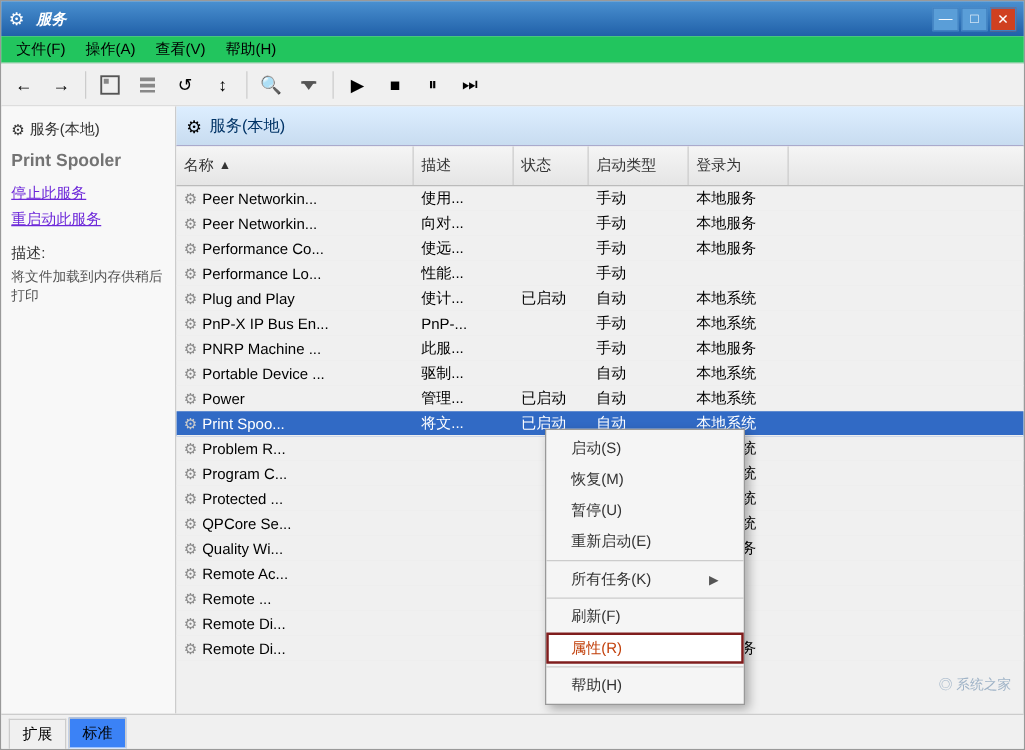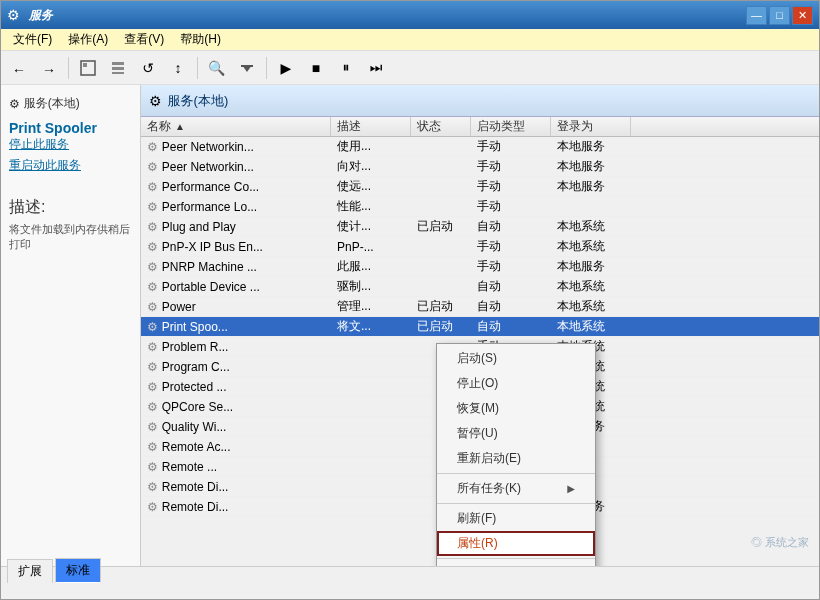--- a/index.html
+++ b/index.html
@@ -58,21 +58,21 @@
       font-size: 11px;
       cursor: pointer;
       display: flex;
       align-items: center;
       justify-content: center;
     }
     .title-btn.close { background: #d04020; }
 
     
     .menu-bar {
-      background: #fef9c3;
+      background: #22c55e;
       height: 22px;
       display: flex;
       align-items: center;
       padding: 0 4px;
       border-bottom: 1px solid #ddd;
       flex-shrink: 0;
     }
     .menu-item {
       padding: 2px 8px;
       cursor: pointer;
@@ -127,33 +127,34 @@
       font-size: 12px;
       color: #333;
       margin-bottom: 8px;
       display: flex;
       align-items: center;
       gap: 4px;
     }
     .service-name {
       font-size: 14px;
       font-weight: bold;
-      color: #0369a1;
+      color: #737373;
+      margin-bottom: 10px;
     }
     .service-link {
-      color: #0369a1;
+      color: #6d28d9;
       text-decoration: underline;
       cursor: pointer;
       display: block;
       margin-bottom: 4px;
       font-size: 12px;
     }
     .desc-label {
-      margin-top: 23px;
-      font-size: 16px;
+      margin-top: 10px;
+      font-size: 12px;
       color: #333;
       margin-bottom: 4px;
     }
     .desc-text {
       font-size: 11px;
       color: #555;
       line-height: 1.4;
     }
 
     
@@ -189,21 +190,21 @@
       flex: 1;
       overflow-y: auto;
       overflow-x: hidden;
       position: relative;
     }
     .table-header {
       display: grid;
       grid-template-columns: 190px 80px 60px 80px 80px;
       background: linear-gradient(to bottom, #f5f5f5, #e5e5e5);
       border-bottom: 1px solid #bbb;
-      height: 20px;
+      height: 32px;
       align-items: center;
       position: sticky;
       top: 0;
       z-index: 5;
     }
     .table-header-cell {
       padding: 0 6px;
       font-size: 12px;
       color: #333;
       border-right: 1px solid #ccc;
@@ -274,26 +275,26 @@
       background: #ccc;
       margin: 2px 0;
     }
     .ctx-arrow {
       font-size: 10px;
       color: #555;
     }
 
     
     .tab-bar {
-      height: 15px;
+      height: 28px;
       background: #f0f0f0;
       display: flex;
       align-items: flex-end;
       border-top: 1px solid #ccc;
-      padding: 16px 6px;
+      padding: 0 6px;
       flex-shrink: 0;
     }
     .tab {
       padding: 3px 10px;
       font-size: 12px;
       cursor: pointer;
       border: 1px solid #ccc;
       border-bottom: none;
       background: #f0f0f0;
       margin-right: 2px;
@@ -590,21 +591,20 @@
             </div>
           <div class="table-cell"></div>
           <div class="table-cell"></div>
           <div class="table-cell">手动</div>
           <div class="table-cell">网络服务</div>
         </div>
       </div>
 
       <div class="context-menu">
         <div class="ctx-item">启动(S)</div>
-        <div class="ctx-item">停止(O)</div>
         <div class="ctx-item">恢复(M)</div>
         <div class="ctx-item">暂停(U)</div>
         <div class="ctx-item">重新启动(E)</div>
         <div class="ctx-sep"></div>
         <div class="ctx-item">
           <span>所有任务(K)</span>
           <span class="ctx-arrow">▶</span>
         </div>
         <div class="ctx-sep"></div>
         <div class="ctx-item">刷新(F)</div>

